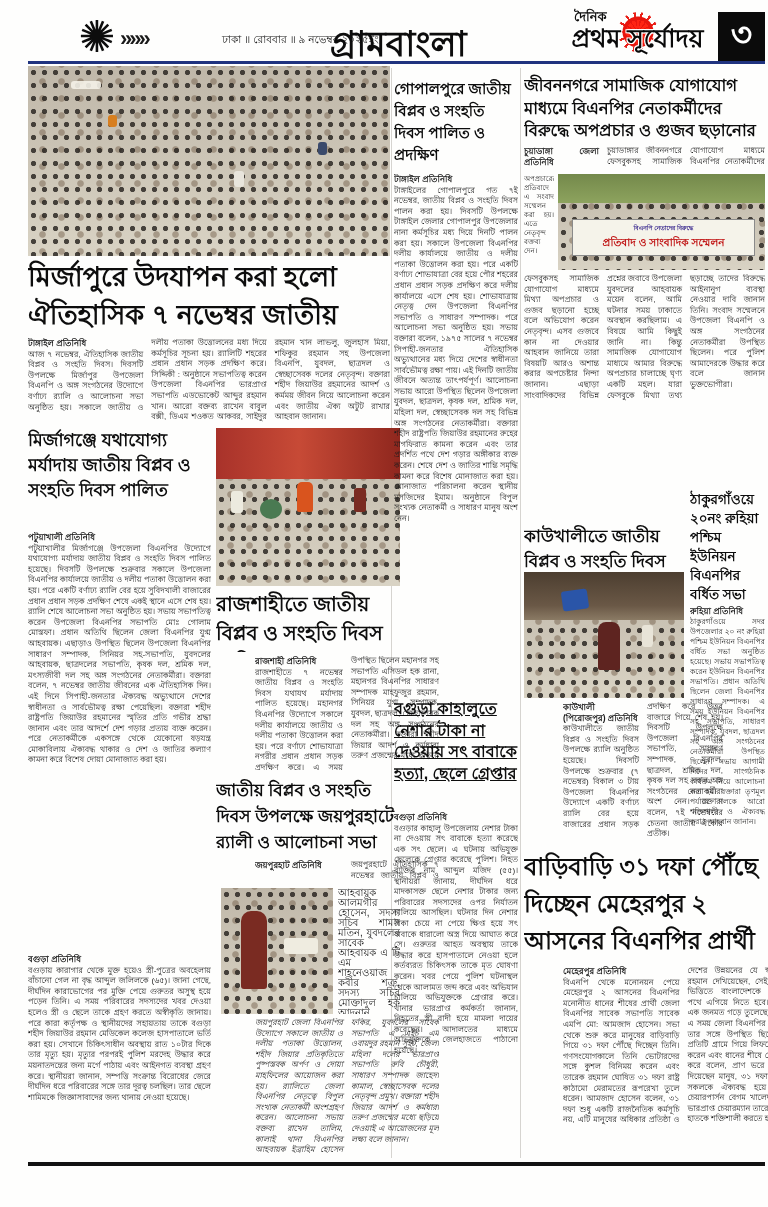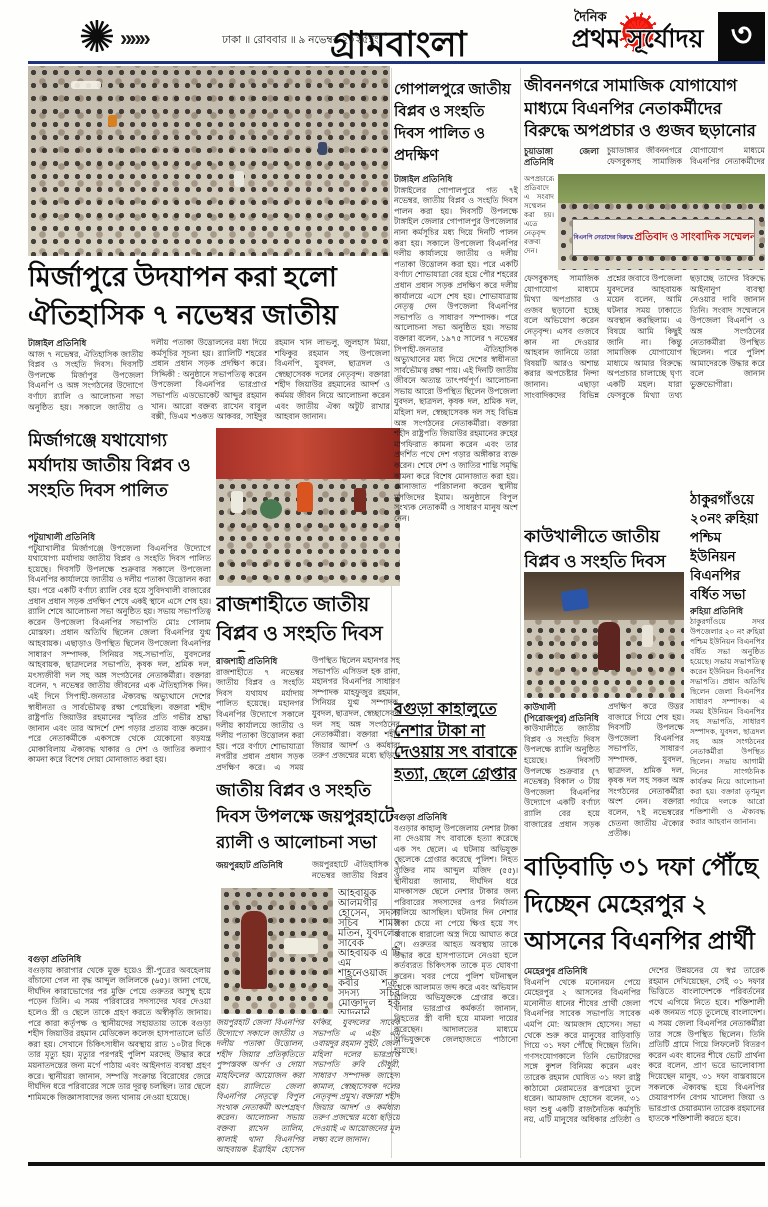--- a/index.html
+++ b/index.html
@@ -20,33 +20,33 @@
   #paper-name{position:absolute;left:0;top:13px;width:155px;text-align:center;font-size:25px;font-weight:900;color:#0a0a0a;
        text-shadow:-1px -1px 0 #fff,1px -1px 0 #fff,-1px 1px 0 #fff,1px 1px 0 #fff;}
   #page-number-box{left:718px;top:12px;width:47px;height:49px;background:#0b0b0b;color:#fff;
        display:flex;align-items:center;justify-content:center;font-size:33px;font-weight:bold;}
   #blue-rule{left:28px;top:61px;width:737px;height:3px;background:#20337f;}
   .vline{width:1px;background:#d6d4d0;top:68px;height:1090px;}
   
   .hl{font-weight:bold;color:#0d0d0d;text-align:left;overflow:hidden;}
   .bd{font-size:8px;line-height:10.6px;text-align:justify;color:#1c1c1c;overflow:hidden;}
   .byline{display:block;font-weight:bold;font-size:8.5px;margin-bottom:1px;}
-  .c2{column-count:2;column-gap:8px;}
+  .c2{column-count:2;column-gap:8px;margin-left:39px;}
   .c3{column-count:3;column-gap:8px;}
   
   .photo{overflow:hidden;background-color:#d7d1c2;
      background-image:
        radial-gradient(circle, rgba(38,34,30,.82) 2.2px, rgba(0,0,0,0) 3px),
        radial-gradient(circle, rgba(118,98,78,.5) 2.8px, rgba(0,0,0,0) 3.8px),
        linear-gradient(180deg, rgba(172,162,148,.55), rgba(228,223,208,.15));
      background-size:11px 13px,19px 17px,100% 100%;background-position:0 0,5px 7px,0 0;}
   .chip{position:absolute;border-radius:3px;}
   .band{position:absolute;left:0;right:0;}
   .banner{position:absolute;left:7%;right:5%;top:47%;height:36%;background:#f5f3ea;border:1px solid #8a8a8a;
-     display:flex;flex-direction:row;align-items:center;gap:1px;overflow:hidden;}
+     display:flex;flex-direction:column;align-items:center;justify-content:center;gap:1px;overflow:hidden;}
   .banner .t1{color:#3b2a8f;font-size:6px;font-weight:bold;white-space:nowrap;}
   .banner .t2{color:#c01414;font-size:10.5px;font-weight:800;white-space:nowrap;}
   #bottom-rule{left:28px;top:1162px;width:737px;height:4px;background:#121212;}
 </style>
 </head>
 <body>
 
 <div id="page">
 
   <div class="abs" id="emblem">✺</div>

